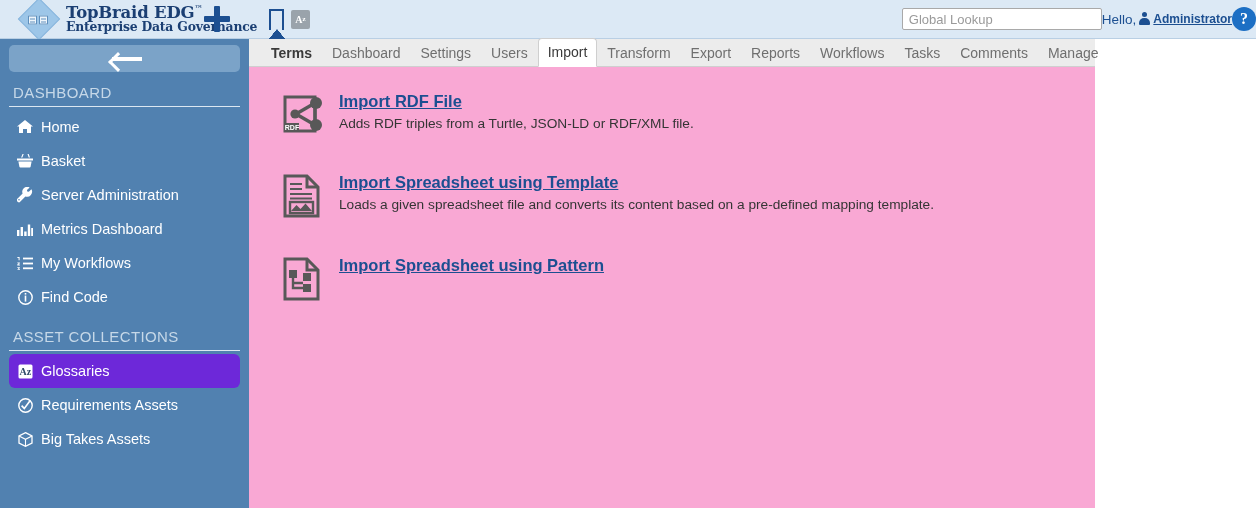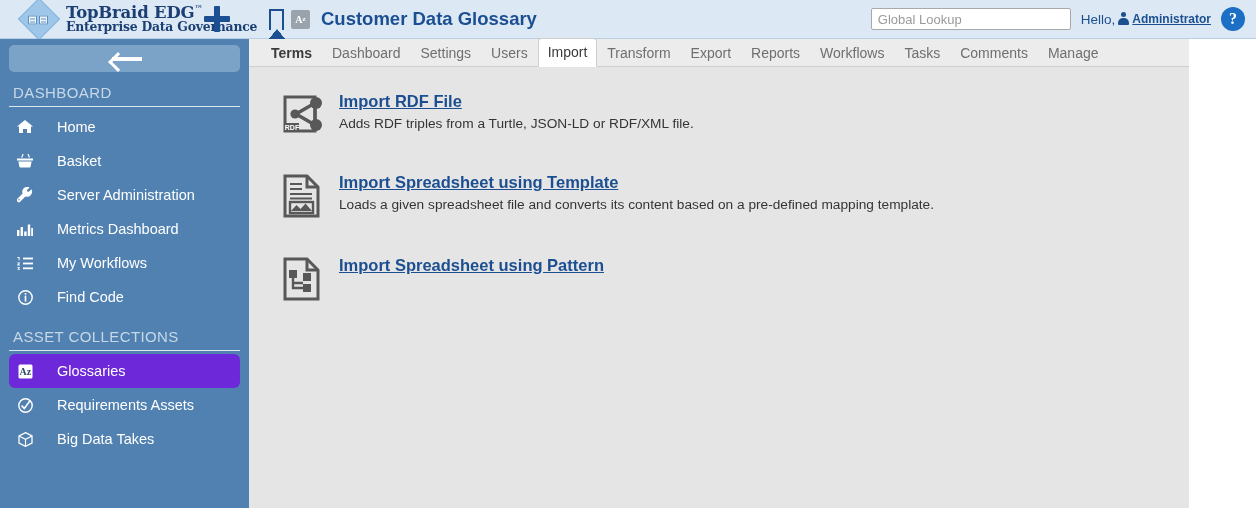--- a/index.html
+++ b/index.html
@@ -80,21 +80,21 @@
     color: #fff; font-size: 10px; font-weight: bold; line-height: 19px; text-align: center;
     font-family: "Liberation Serif", serif;
   }
   #app-title {
     margin-left: 11px;
     font-size: 18.5px; font-weight: bold; color: #1c4f91;
     white-space: nowrap;
   }
 
   #topbar-right {
-    margin-left: auto; display: flex; align-items: center; padding-right: 11px; gap: 10px;
+    margin-left: auto; display: flex; align-items: center; padding-right: 0; 
   }
   #global-lookup {
     width: 200px; height: 22px;
     border: 1px solid #a9a9a9; background: #fff; border-radius: 2px;
     padding: 0 6px; font-size: 13px; color: #333;
     font-family: "Liberation Sans", sans-serif;
   }
   #global-lookup::placeholder { color: #9a9a9a; }
   #hello-block { display: flex; align-items: center; gap: 3px; font-size: 13.5px; color: #1c4f91; }
   .person-icon {
@@ -138,36 +138,36 @@
     border-left: 3.5px solid #fff; border-bottom: 3.5px solid #fff;
     transform: rotate(45deg);
   }
   .section-head {
     color: #c6d8e8; font-size: 15px; letter-spacing: 0.4px;
     padding: 12px 4px 5px 4px;
     border-bottom: 1px solid #dbe7f1;
     margin-bottom: 3px;
   }
   .nav-item {
-    display: flex; align-items: center; gap: 24px;
+    display: flex; align-items: center; gap: 8px;
     height: 34px; padding: 0 8px;
     color: #ffffff; font-size: 14.5px; cursor: pointer;
     border-radius: 6px;
     white-space: nowrap;
   }
   .nav-item.selected { background: #6d28d9; }
   .nav-ico {
     width: 16px; height: 16px; flex: 0 0 16px; position: relative;
     display: flex; align-items: center; justify-content: center;
     color: #fff; font-size: 13px; line-height: 1;
   }
   .nav-ico svg { display: block; }
 
   
-  #main { position: absolute; left: 249px; top: 39px; width: 940px; height: 469px; background: #e5e5e5; }
+  #main { position: absolute; left: 249px; top: 39px; width: 846px; height: 469px; background: #f9a8d4; }
   #tabstrip {
     height: 28px; background: #ececec; border-bottom: 1px solid #cfcfcf;
     display: flex; align-items: flex-end; padding-left: 12px; gap: 0;
   }
   .tab {
     font-size: 14px; color: #6f6f6f; padding: 4px 9px 5px 9px; cursor: pointer;
     line-height: 18px; white-space: nowrap;
     border: 1px solid transparent; border-bottom: none;
     position: relative; top: 1px;
   }
@@ -212,21 +212,20 @@
     <span class="hicon burger-icon">
         <span></span>
         <span></span>
         <span></span>
         <span></span>
       </span>
     <span class="hicon bookmark-icon"></span>
     <span class="hicon az-icon">A<sub style="font-size:7px">z</sub></span>
   </div>
 
-  <div id="app-title">Customer Data Glossary</div>
 
   <div id="topbar-right">
     <input id="global-lookup" type="text" placeholder="Global Lookup" style="">
     <div id="hello-block">
       <span>Hello,</span>
       <span class="person-icon"></span>
       <span id="admin-link">Administrator</span>
     </div>
     <span class="help-icon">?</span>
   </div>
@@ -329,21 +328,21 @@
     <span>Requirements Assets</span>
   </div>
 
   <div class="nav-item">
     <span class="nav-ico">
       <svg width="15" height="15" viewBox="0 0 15 15">
           <path d="M7.5 0.7 14 4v7L7.5 14.3 1 11V4z" fill="none" stroke="#fff" stroke-width="1.3"></path>
           <path d="M1 4l6.5 3.3L14 4M7.5 7.3v7" fill="none" stroke="#fff" stroke-width="1.1"></path>
         </svg>
     </span>
-    <span>Big Data Takes</span>
+    <span>Big Takes Assets</span>
   </div>
 </div>
 
 <div id="main">
 
   <div id="tabstrip">
     <div class="tab first">Terms</div>
     <div class="tab">Dashboard</div>
     <div class="tab">Settings</div>
     <div class="tab">Users</div>

